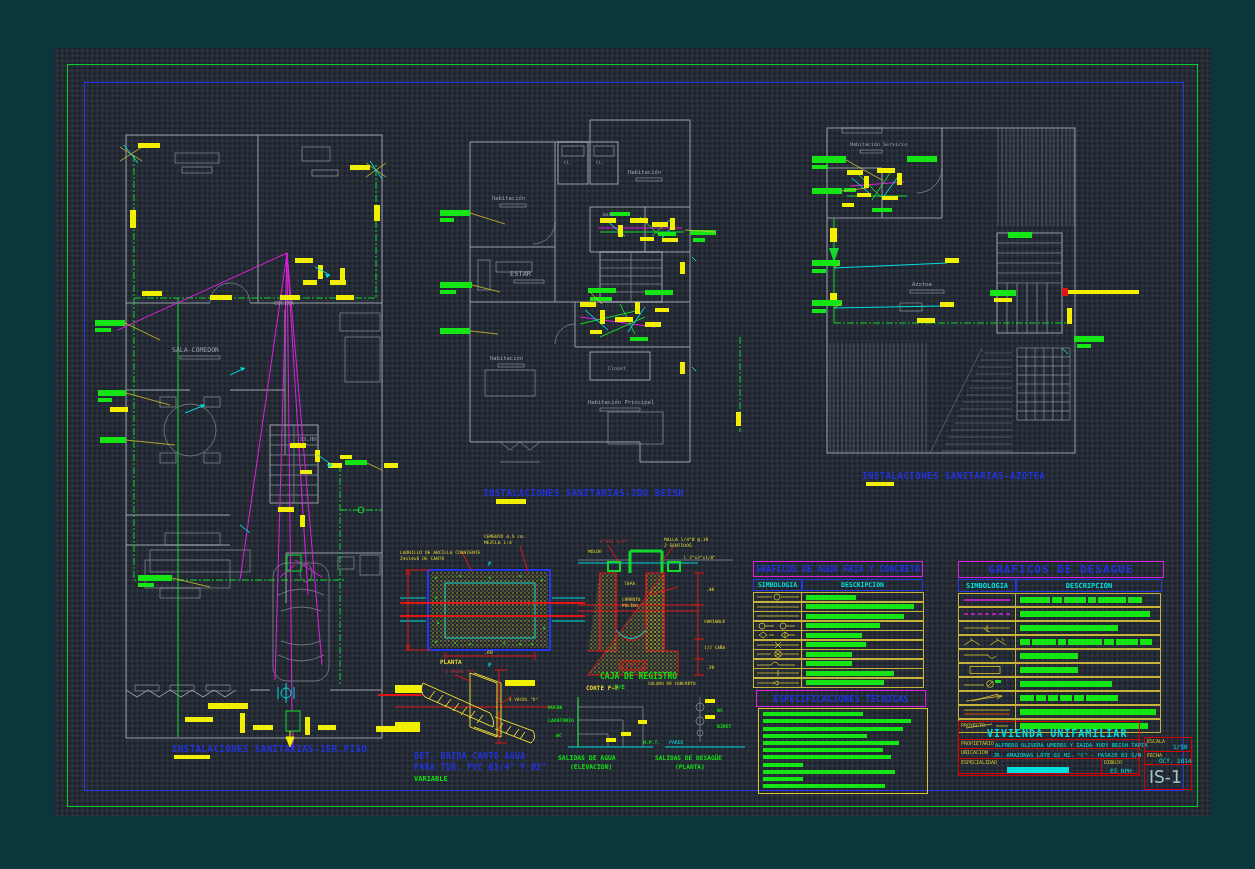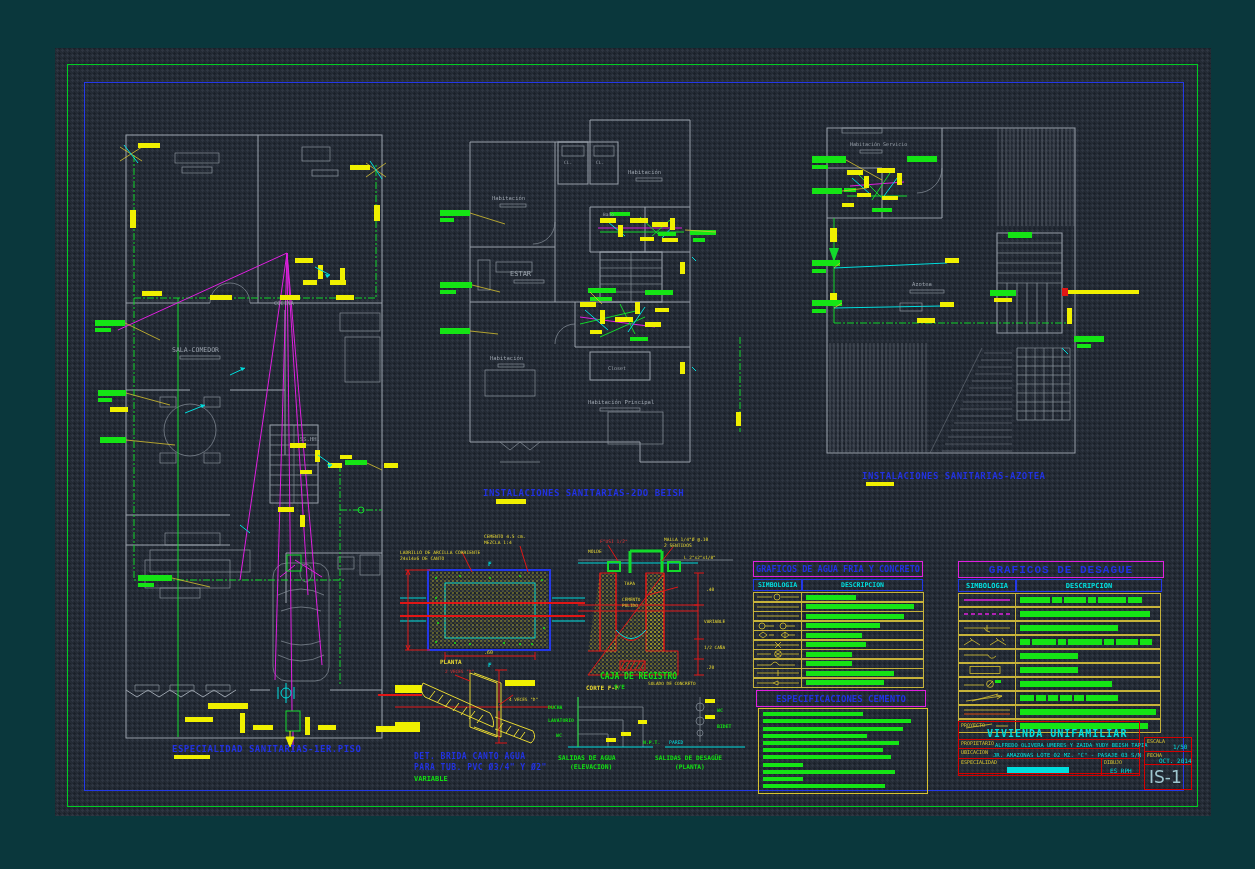--- a/index.html
+++ b/index.html
@@ -171,21 +171,21 @@
       <path class="cy" d="M95,288 L115,280 M140,250 L155,243 M225,142 L240,150 M228,330 L242,340 M150,400 L160,408"></path>
       <path class="cyf" d="M115,280 l-5,-1 l2,4 Z M155,243 l-5,-1 l2,4 Z M240,150 l-5,-1 l2,4 Z M242,340 l-5,-1 l2,4 Z"></path>
     </g>
     <g>
       <text class="txg" x="82" y="227" font-size="6.5">SALA-COMEDOR</text>
       <rect class="wt" x="90" y="231" width="40" height="3"></rect>
       <text class="txg" x="184" y="180" font-size="5.5">COCINA</text>
       <text class="txg" x="210" y="316" font-size="5.5">SS.HH.</text>
     </g>
   </svg>
-  <div class="blue-title" style="left:172px;top:744px;">ESPECIALIDAD SANITARIAS-1ER.PISO</div>
+  <div class="blue-title" style="left:172px;top:744px;">INSTALACIONES SANITARIAS-1ER.PISO</div>
   <div class="yellow-underline" style="left:174px;top:755px;width:36px;"></div>
 
   <div class="abs" style="left:378px;top:694px;width:44px;height:2px;background:#e01616;"></div>
   <div class="abs" style="left:376px;top:726px;width:44px;height:6px;background:#f0f000;"></div>
 
   <svg style="left:440px;top:112px" width="320" height="365" viewBox="0 0 320 365">
     <g>
       <path class="w" d="M30,30 H150 V8 H250 V350 H200 V330 H30 Z"></path>
       <path class="w" d="M115,30 V135 M30,135 H115 M30,190 H250 M115,135 V190"></path>
       <rect class="w" x="118" y="30" width="30" height="42"></rect>
@@ -593,21 +593,21 @@
         <svg width="42" height="8" viewBox="0 0 42 8">
           <path class="yln" d="M0,4 h16 l5,-2 v4 l-5,-2 M21,4 h21"></path>
         </svg>
       </div>
     <div class="des" style="width:117px;height:8px;">
         <div class="bar sm" style="width:78px;"></div>
       </div>
   </div>
 
   <div class="ltitle" style="left:958px;top:561px;width:204px;height:15px;">
-    <span style="font-size:11px;letter-spacing:1px;font-family:Liberation Mono, monospace;">GRAFICOS DE DESAGUE</span>
+    <span style="font-size:11px;letter-spacing:1px;">GRAFICOS DE DESAGUE</span>
   </div>
   <div class="lhead" style="left:958px;top:579px;width:204px;">
     <div style="width:56px;height:11px;font-size:7px;">SIMBOLOGIA</div>
     <div style="width:144px;height:11px;font-size:7px;">DESCRIPCION</div>
   </div>
   <div class="lrow" style="left:958px;top:593px;">
     <div class="sym" style="width:56px;height:12px;">
         <svg width="50" height="10" viewBox="0 0 50 10">
           <line x1="2" y1="5" x2="48" y2="5" stroke="#e020e0" stroke-width="1.6"></line>
         </svg>
@@ -721,21 +721,21 @@
         <svg width="50" height="10" viewBox="0 0 50 10">
           <path class="yln" d="M4,7 L30,3 M34,5 h12"></path>
         </svg>
       </div>
     <div class="des" style="width:140px;height:12px;">
         <div class="bar" style="width:128px;"></div>
       </div>
   </div>
 
   <div class="ltitle" style="left:756px;top:690px;width:168px;height:15px;">
-    <span style="font-size:9px;">ESPECIFICACIONES CEMENTO</span>
+    <span style="font-size:9px;">ESPECIFICACIONES TECNICAS</span>
   </div>
   <div class="specbox" style="left:758px;top:708px;width:168px;height:84px;">
     <div class="bar" style="width:100px;"></div>
     <div class="bar" style="width:148px;"></div>
     <div class="bar" style="width:140px;"></div>
     <div class="bar" style="width:104px;"></div>
     <div class="bar" style="width:136px;"></div>
     <div class="bar" style="width:120px;"></div>
     <div class="bar" style="width:128px;"></div>
     <div class="bar" style="width:40px;"></div>

